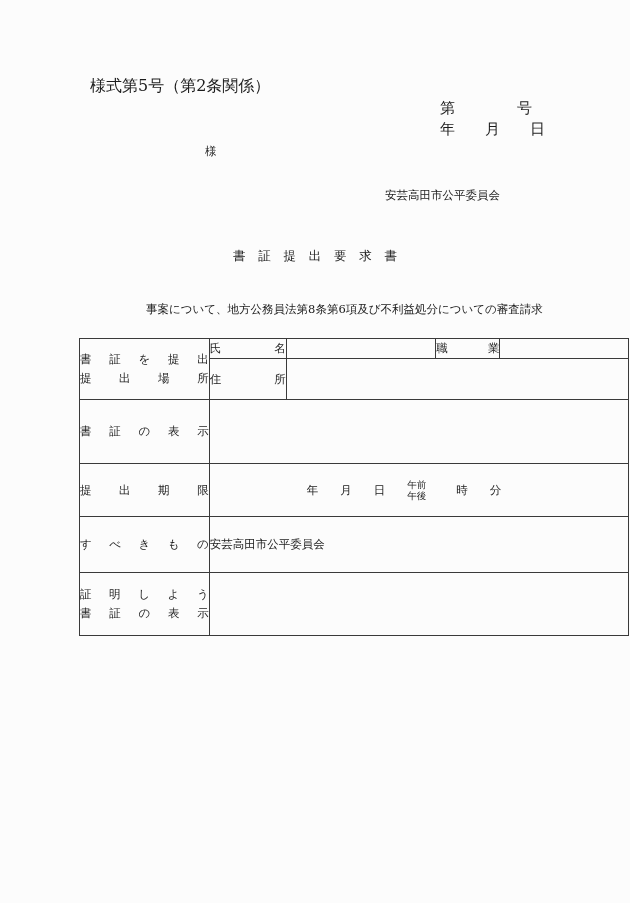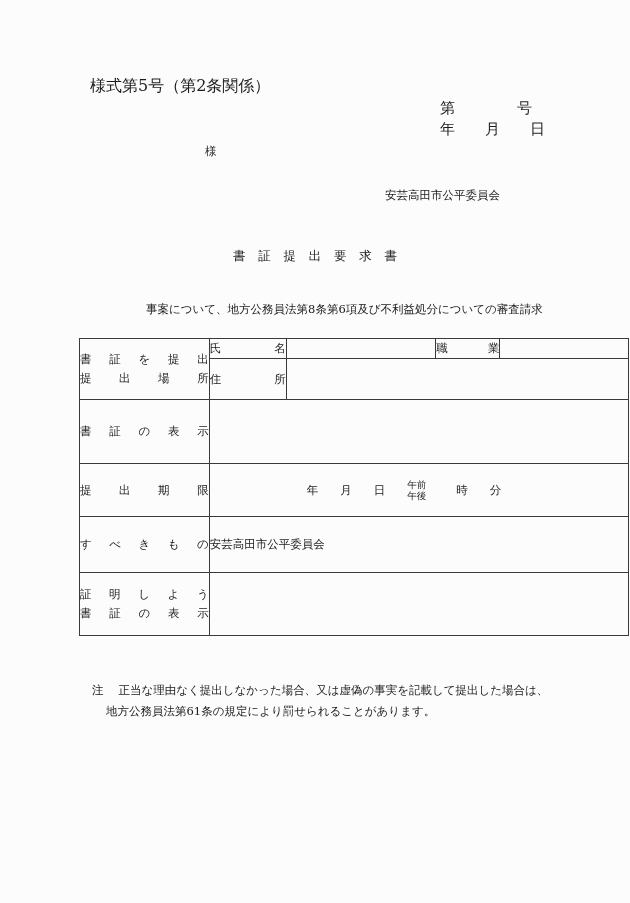--- a/index.html
+++ b/index.html
@@ -237,18 +237,14 @@
       <tr>
         <td class="lbl" style="height:62px">
           <span class="lrow">証明しよう</span>
           <span class="lrow">書証の表示</span>
         </td>
         <td class="val" colspan="4"></td>
       </tr>
     </tbody>
   </table>
 
-  <div class="footnote">
-    <span class="ln"><span>注</span><span class="fn-gap"></span><span>正当な理由なく提出しなかった場合、又は虚偽の事実を記載して提出した場合は、</span></span>
-    <span class="ln second">地方公務員法第61条の規定により罰せられることがあります。</span>
-  </div>
 
 </div>
 
 </body></html>

